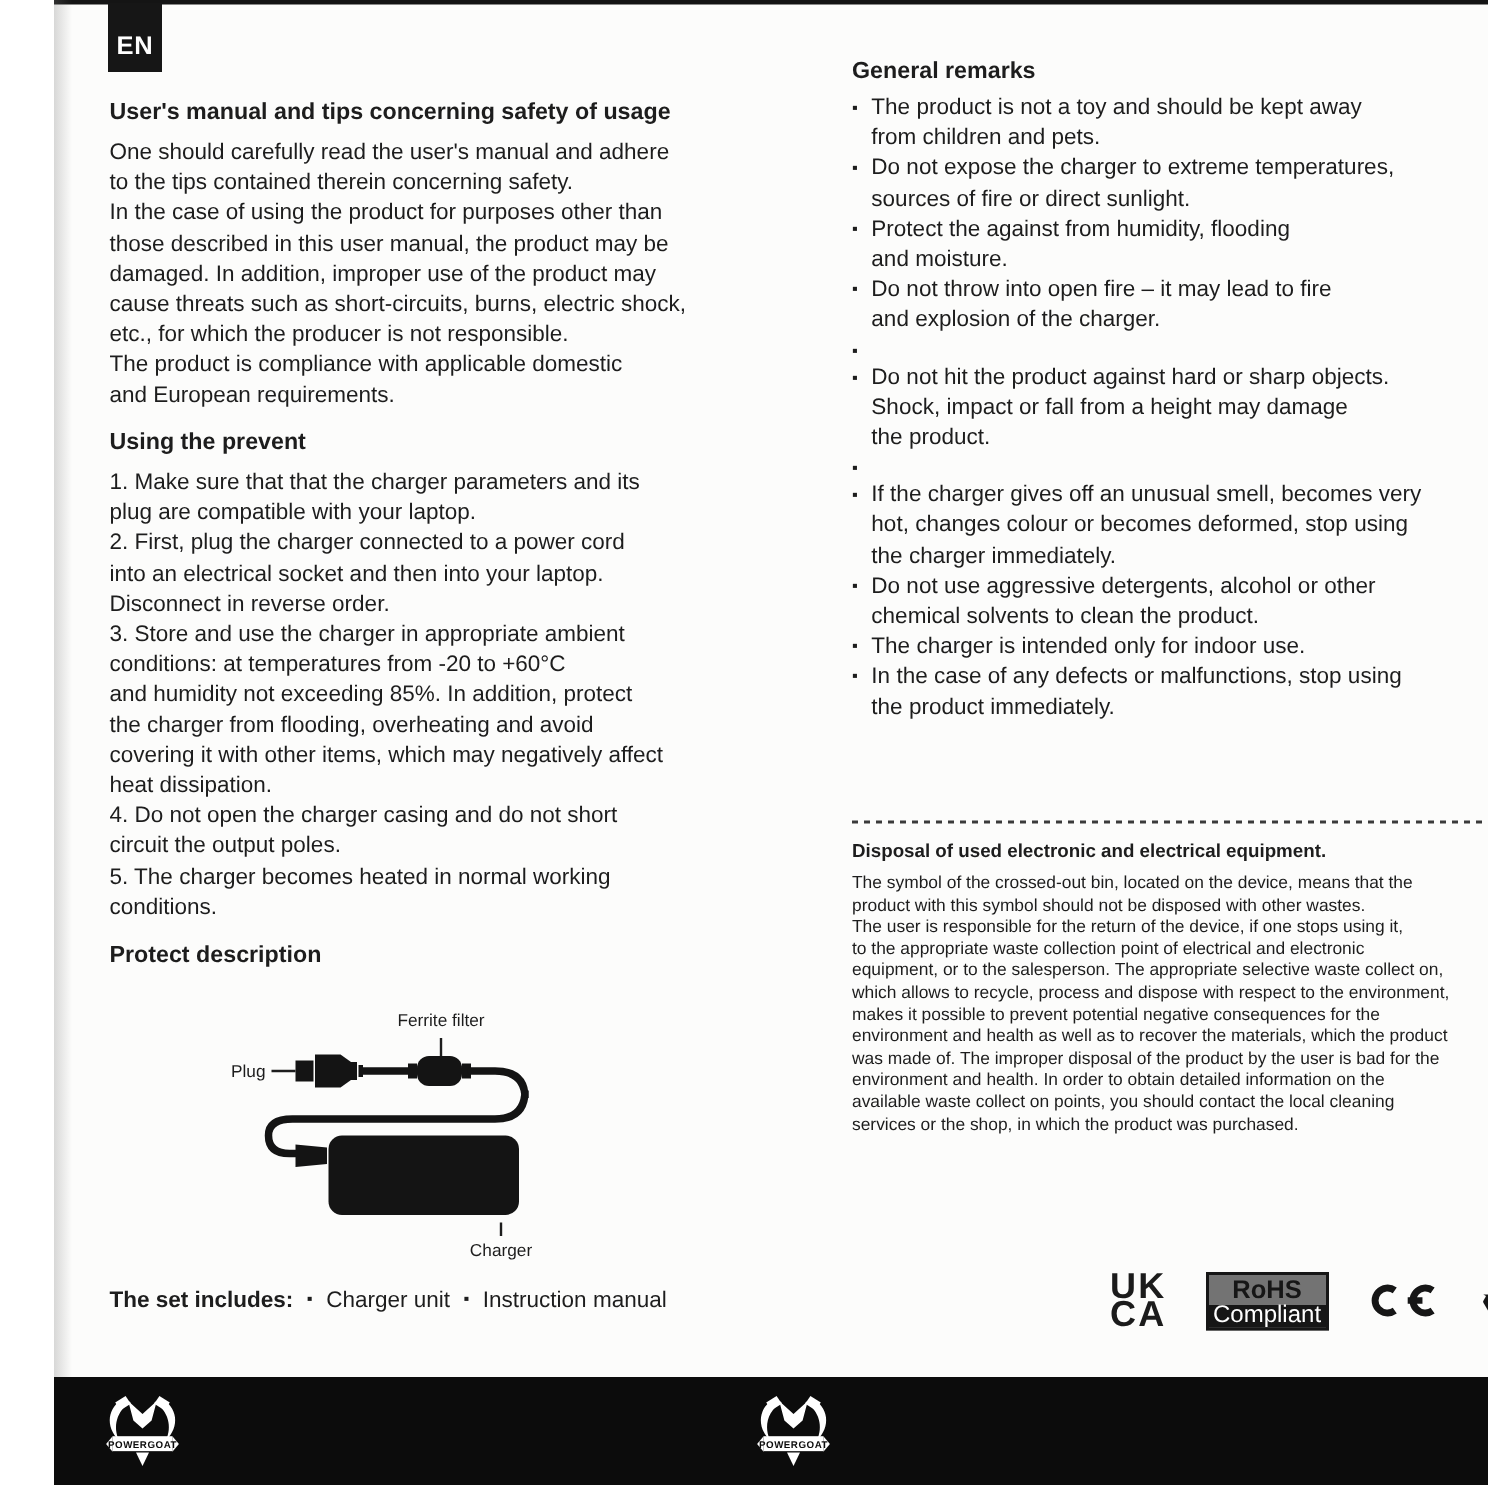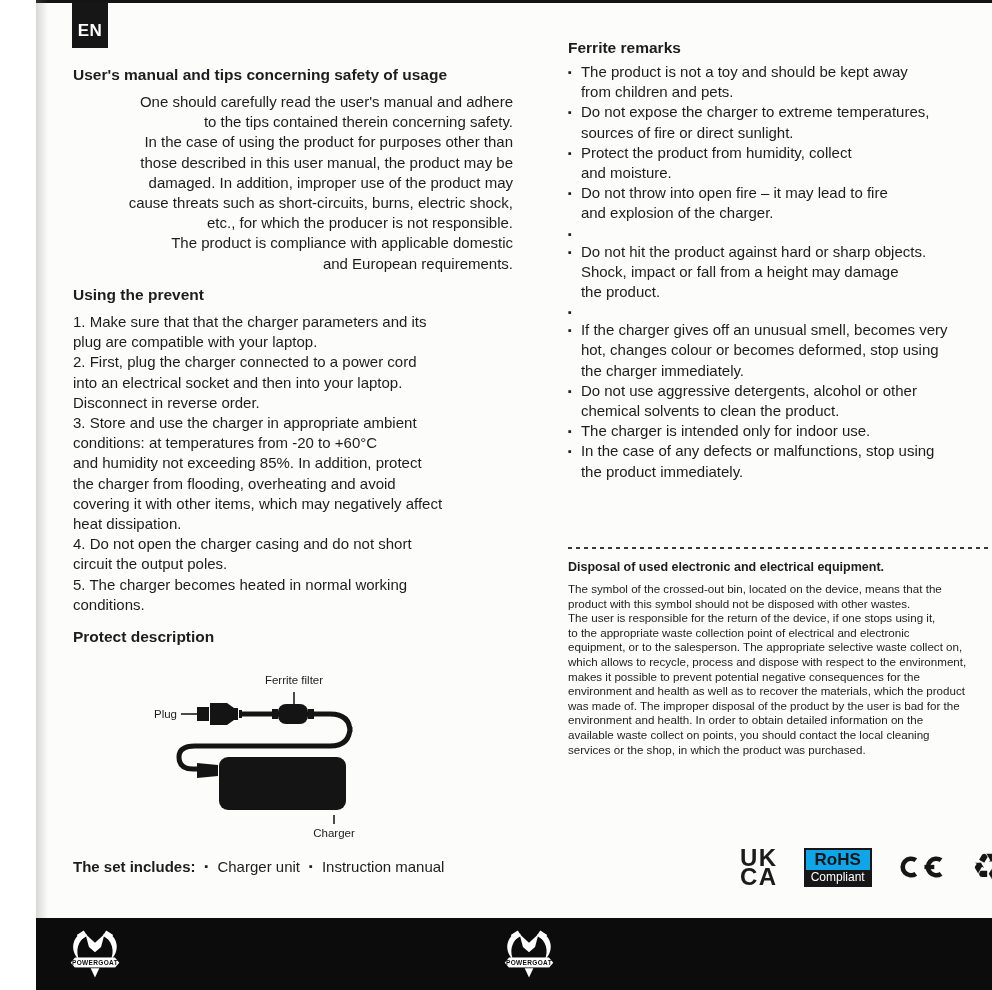--- a/index.html
+++ b/index.html
@@ -20,21 +20,21 @@
     position:absolute; left:36px; top:2px; width:36px; height:46px;
     background:#161616; color:#ffffff; font-weight:bold; font-size:17px;
     display:flex; align-items:flex-end; justify-content:center;
     padding-bottom:7px; box-sizing:border-box; letter-spacing:.5px;
   }
 
   .h-main { position:absolute; font-weight:bold; font-size:15.5px; margin:0; }
   .body-text { position:absolute; font-size:15px; line-height:20.2px; white-space:pre-line; margin:0; }
 
   .lt-title   { left:37px; top:66px;  width:440px; }
-  .lt-intro   { left:37px; top:92px;  width:440px;text-align:right; }
+  .lt-intro   { left:37px; top:92px;  width:440px; }
   .lt-using   { left:37px; top:286px; }
   .lt-steps   { left:37px; top:312px; width:440px; }
   .lt-desc    { left:37px; top:628px; }
   .diagram    { position:absolute; left:95px; top:662px; }
 
   .set-line { position:absolute; left:37px; top:858px; font-size:15px; display:flex; align-items:center; gap:9px; }
   .set-line b { font-weight:bold; }
   .sq-bullet { font-size:11px; line-height:15px; }
 
   .rt-title   { left:532px; top:39px; }
@@ -49,23 +49,23 @@
   .dashed-sep { position:absolute; left:532px; top:547px; width:424px; height:2px;
     background:repeating-linear-gradient(90deg, #3a3a3a 0 4px, transparent 4px 8px); }
 
   .disposal-title { position:absolute; left:532px; top:560px; font-size:12.5px; font-weight:bold; margin:0; }
   .disposal-text  { position:absolute; left:532px; top:582px; width:462px; font-size:11.6px;
                     line-height:14.6px; white-space:pre-line; margin:0; }
 
   .marks-row { position:absolute; left:704px; top:846px; display:flex; align-items:center; gap:26px; }
   .ukca { font-size:24px; font-weight:bold; line-height:19.5px; letter-spacing:1.5px;
           color:#1b1b1b; white-space:pre-line; text-align:center; }
-  .rohs-box { border:2.5px solid #161616; background:#0ea5e9; text-align:center; min-width:64px; }
+  .rohs-box { border:2.5px solid #161616; background:#737373; text-align:center; min-width:64px; }
   .rohs-top { font-size:17px; font-weight:bold; color:#161616; padding:0 4px; line-height:20px; }
-  .rohs-bottom { background:#161616; color:#ffffff; font-size:12px; padding:1px 3px 2px; line-height:12px; }
+  .rohs-bottom { background:#161616; color:#ffffff; font-size:16px; padding:1px 3px 2px; line-height:12px; }
   .recycle-glyph { font-size:36px; color:#161616; line-height:36px; }
 
   .footer-bar { position:absolute; left:0; right:0; top:918px; height:72px; background:#0c0c0c; }
   .goat-logo { position:absolute; top:7px; }
   .goat-1 { left:33px; }
   .goat-2 { left:467px; }
 </style>
 </head>
 <body>
 
@@ -140,36 +140,36 @@
   </svg>
 
   <div class="set-line">
     <b>The set includes:</b>
     <span class="sq-bullet">▪</span>
     <span>Charger unit</span>
     <span class="sq-bullet">▪</span>
     <span>Instruction manual</span>
   </div>
 
-  <h2 class="h-main rt-title">Ferrite remarks</h2>
+  <h2 class="h-main rt-title">General remarks</h2>
 
   <ul class="rt-bullets">
     <li>
         <span class="sq-bullet">▪</span>
         <span class="li-text">The product is not a toy and should be kept away
 from children and pets.</span>
       </li>
     <li>
         <span class="sq-bullet">▪</span>
         <span class="li-text">Do not expose the charger to extreme temperatures,
 sources of fire or direct sunlight.</span>
       </li>
     <li>
         <span class="sq-bullet">▪</span>
-        <span class="li-text">Protect the product from humidity, collect
+        <span class="li-text">Protect the against from humidity, flooding
 and moisture.</span>
       </li>
     <li>
         <span class="sq-bullet">▪</span>
         <span class="li-text">Do not throw into open fire – it may lead to fire
 and explosion of the charger.</span>
       </li>
     <li>
         <span class="sq-bullet">▪</span>
       </li>

